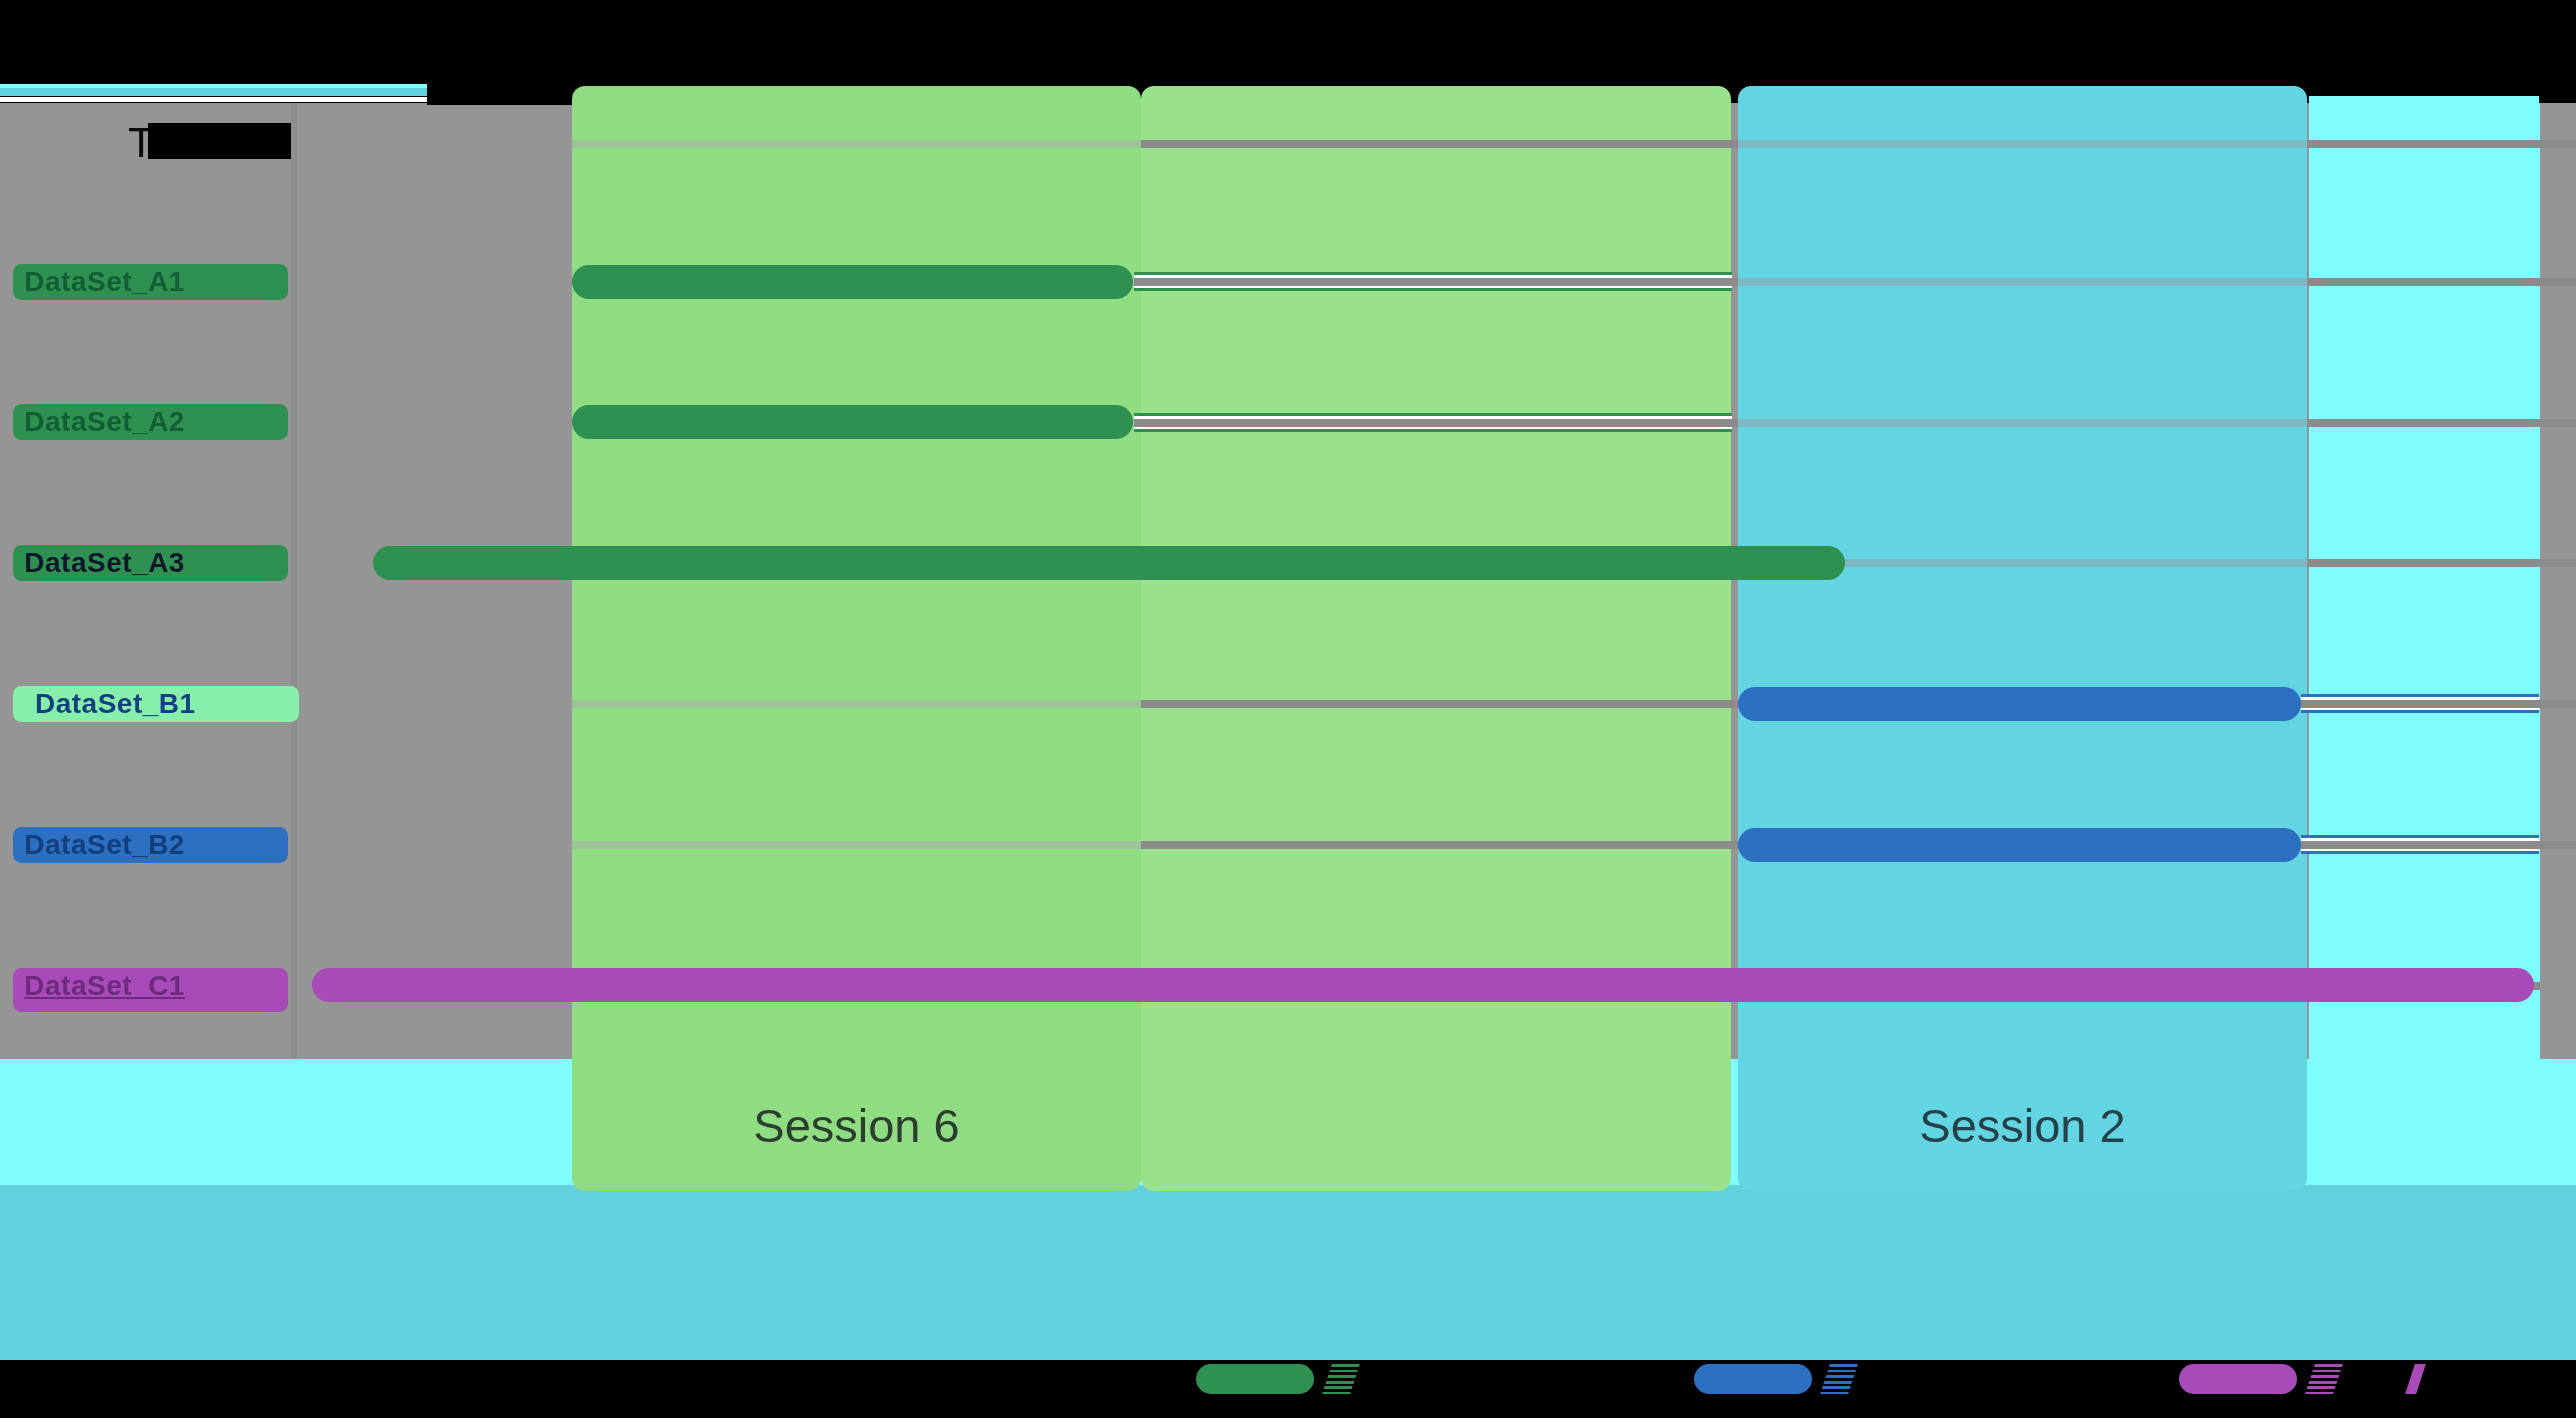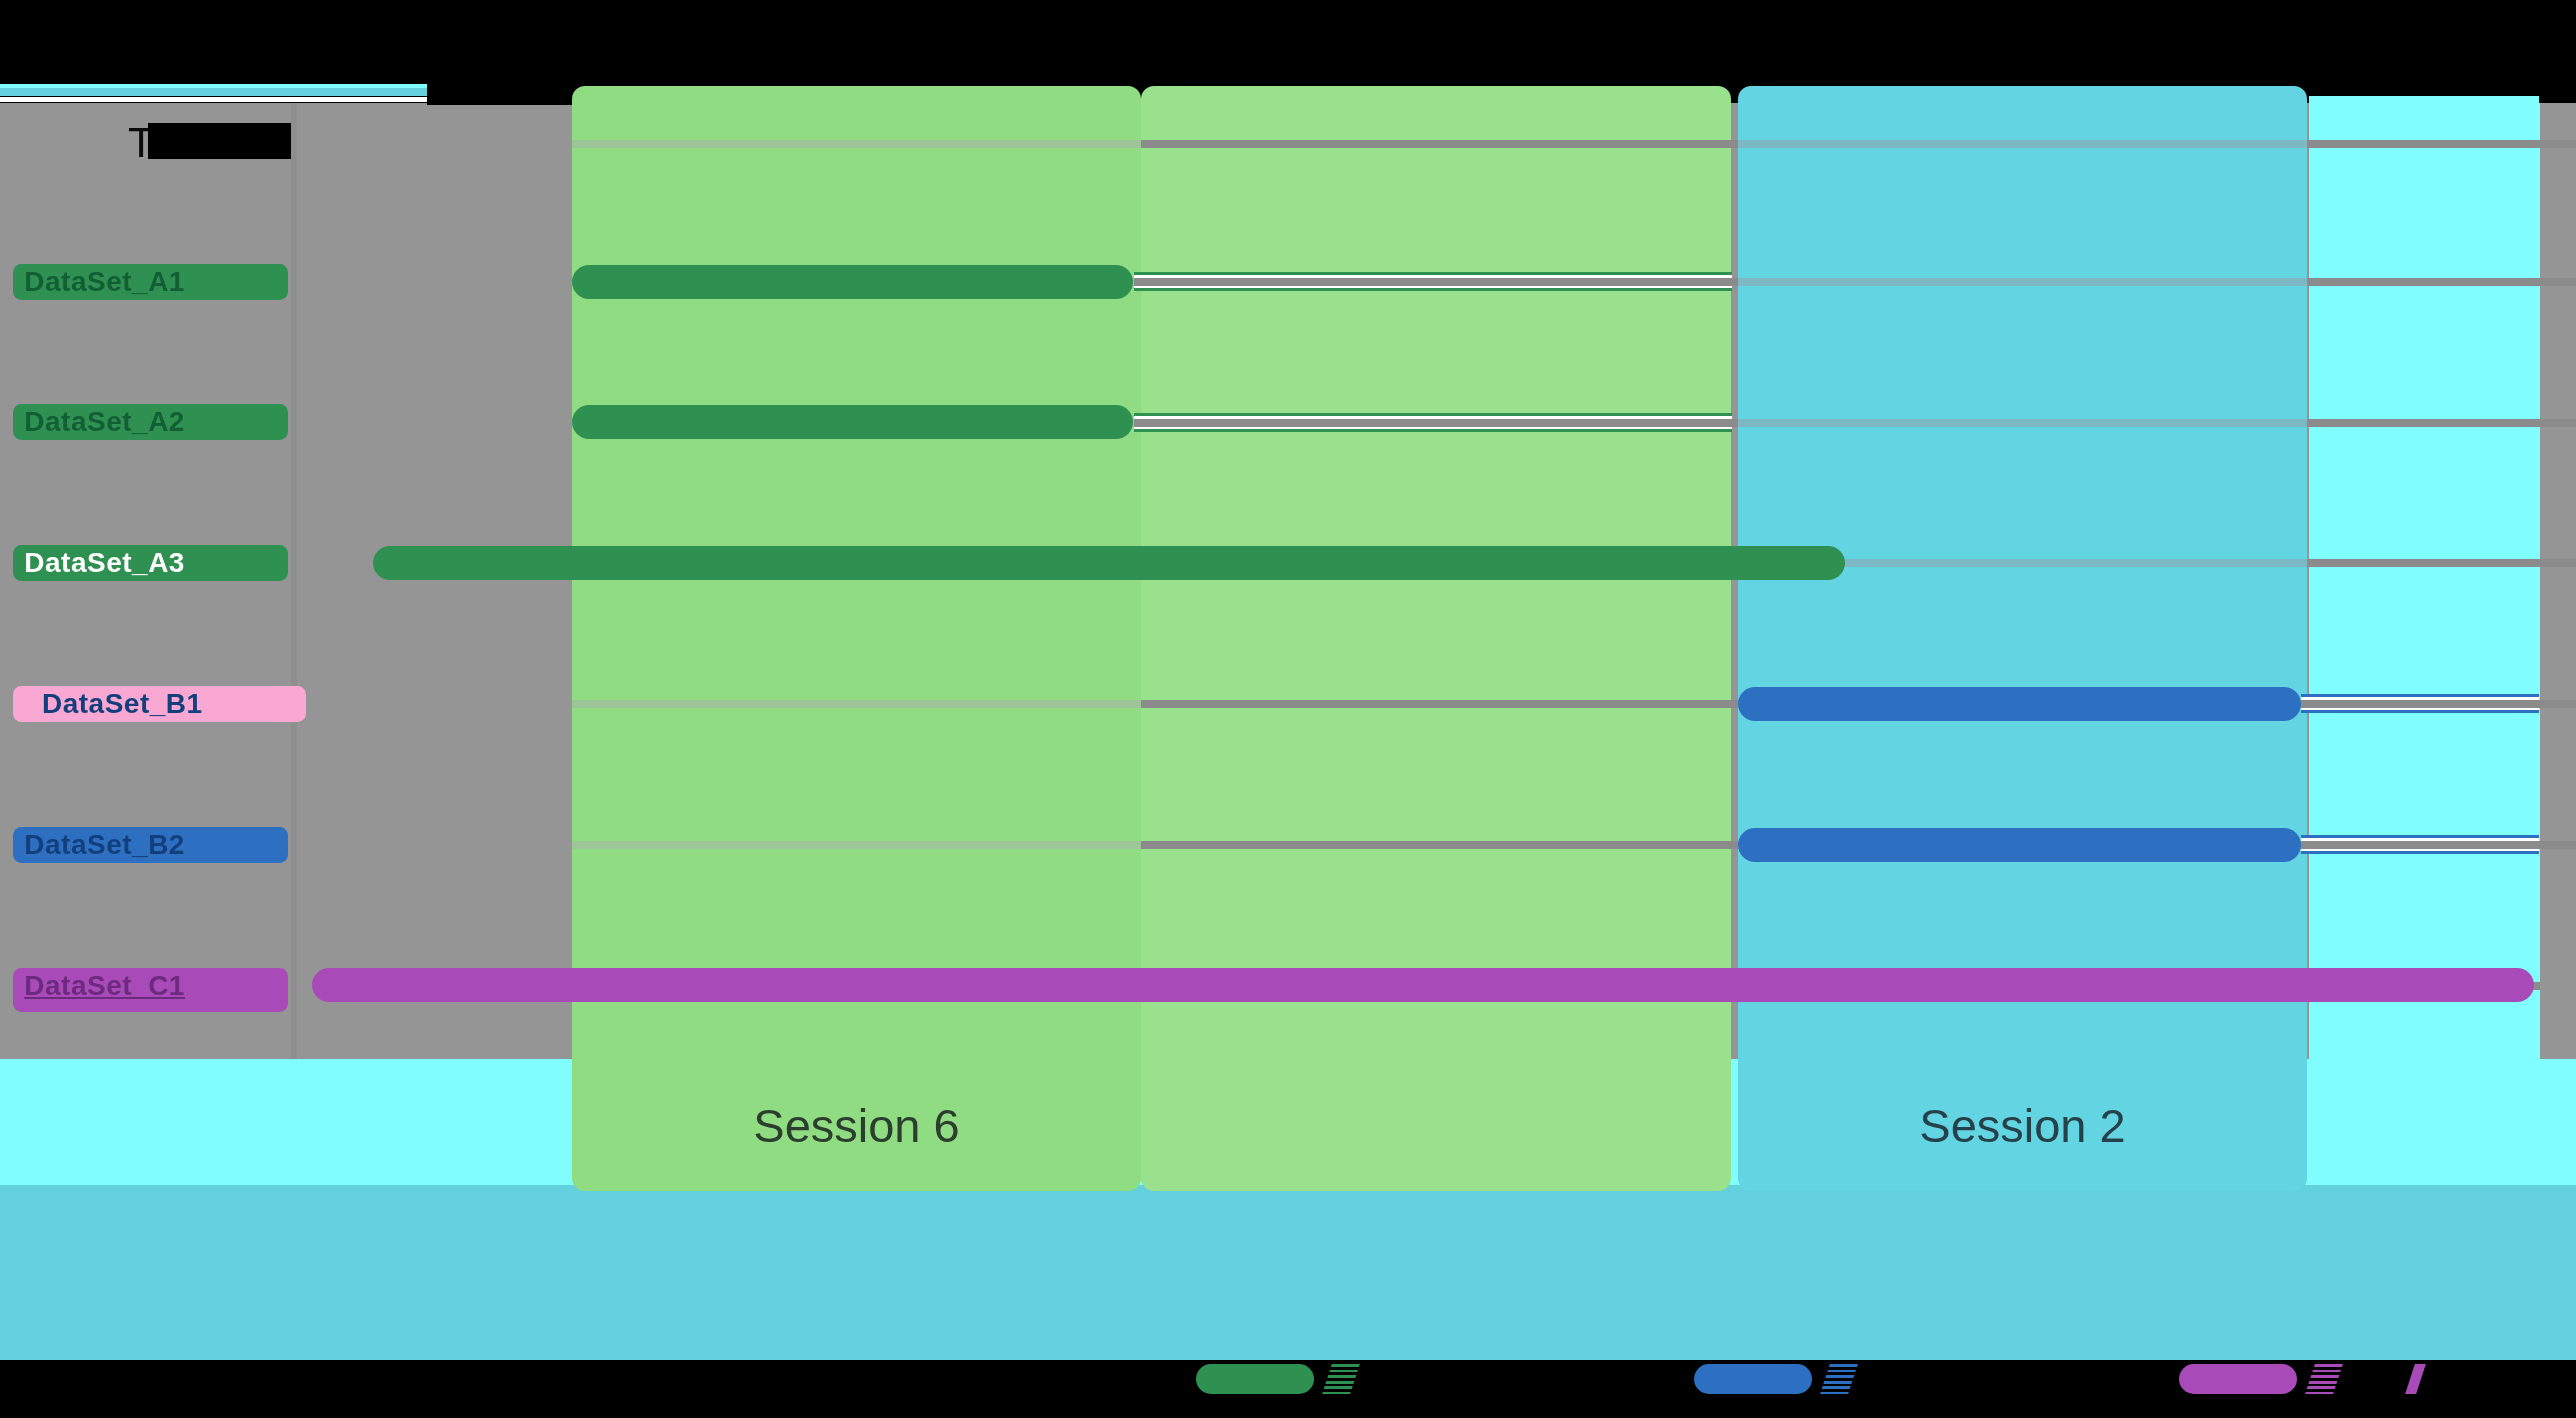--- a/index.html
+++ b/index.html
@@ -81,22 +81,22 @@
       <div class="abs" style="left: 2301px; top: 838px; width: 238px; height: 13px; background: rgb(255, 255, 255);"></div>
       <div class="abs" style="left: 2301px; top: 841px; width: 238px; height: 8.4px; background: rgb(139, 139, 139);"></div>
       <div class="abs bar" style="left: 572px; top: 265px; width: 561px; height: 34px; background: rgb(46, 145, 82);"></div>
       <div class="abs bar" style="left: 572px; top: 405px; width: 561px; height: 34px; background: rgb(46, 145, 82);"></div>
       <div class="abs bar" style="left: 373px; top: 546px; width: 1472px; height: 34px; background: rgb(46, 145, 82);"></div>
       <div class="abs bar" style="left: 1738px; top: 687px; width: 563px; height: 34px; background: rgb(45, 112, 193);"></div>
       <div class="abs bar" style="left: 1738px; top: 828px; width: 563px; height: 34px; background: rgb(45, 112, 193);"></div>
       <div class="abs bar" style="left: 312px; top: 968px; width: 2222px; height: 34px; background: rgb(168, 75, 184);"></div>
       <div class="abs pill" style="left: 13px; top: 264px; width: 264px; height: 36px; background: rgb(46, 145, 82); color: rgb(19, 95, 53); font-size: 28px; line-height: 36px; padding-left: 11.3px;">DataSet_A1</div>
       <div class="abs pill" style="left: 13px; top: 404px; width: 264px; height: 36px; background: rgb(46, 145, 82); color: rgb(19, 95, 53); font-size: 28px; line-height: 36px; padding-left: 11.3px;">DataSet_A2</div>
-      <div class="abs pill" style="left: 13px; top: 545px; width: 264px; height: 36px; background: rgb(46, 145, 82); color: #ffffff; font-size: 28px; line-height: 36px; padding-left: 11.3px;">DataSet_A3</div>
-      <div class="abs pill" style="left: 13px; top: 686px; width: 264px; height: 36px; background: #f9a8d4; color: rgb(20, 63, 125); font-size: 28px; line-height: 36px; padding-left: 29px;">DataSet_B1</div>
+      <div class="abs pill" style="left: 13px; top: 545px; width: 264px; height: 36px; background: rgb(46, 145, 82); color: #0f172a; font-size: 28px; line-height: 36px; padding-left: 11.3px;">DataSet_A3</div>
+      <div class="abs pill" style="left: 13px; top: 686px; width: 264px; height: 36px; background: #86efac; color: rgb(20, 63, 125); font-size: 28px; line-height: 36px; padding-left: 22px;">DataSet_B1</div>
       <div class="abs pill" style="left: 13px; top: 827px; width: 264px; height: 36px; background: rgb(45, 112, 193); color: rgb(20, 63, 125); font-size: 28px; line-height: 36px; padding-left: 11.3px;">DataSet_B2</div>
       <div class="abs pill" style="left: 13px; top: 968px; width: 264px; height: 44px; background: rgb(168, 75, 184); color: rgb(109, 42, 126); font-size: 28px; line-height: 36px; padding-left: 11.3px; text-decoration: underline;">DataSet_C1</div>
       <div class="abs" style="left: 1196px; top: 1364px; width: 118px; height: 30px; background: rgb(46, 145, 82); border-radius: 15px;"></div>
       <div class="abs legend-slash" style="left: 1327px; top: 1364px; width: 28px; height: 30px; background: repeating-linear-gradient(rgb(46, 145, 82) 0px, rgb(46, 145, 82) 2.8px, rgb(0, 0, 0) 2.8px, rgb(0, 0, 0) 5.6px);"></div>
       <div class="abs" style="left: 1694px; top: 1364px; width: 118px; height: 30px; background: rgb(45, 112, 193); border-radius: 15px;"></div>
       <div class="abs legend-slash" style="left: 1825px; top: 1364px; width: 28px; height: 30px; background: repeating-linear-gradient(rgb(45, 112, 193) 0px, rgb(45, 112, 193) 2.8px, rgb(0, 0, 0) 2.8px, rgb(0, 0, 0) 5.6px);"></div>
       <div class="abs" style="left: 2179px; top: 1364px; width: 118px; height: 30px; background: rgb(168, 75, 184); border-radius: 15px;"></div>
       <div class="abs legend-slash" style="left: 2310px; top: 1364px; width: 28px; height: 30px; background: repeating-linear-gradient(rgb(168, 75, 184) 0px, rgb(168, 75, 184) 2.8px, rgb(0, 0, 0) 2.8px, rgb(0, 0, 0) 5.6px);"></div>
       <div class="abs legend-slash" style="left: 2410px; top: 1364px; width: 11.3px; height: 30px; background: rgb(168, 75, 184);"></div>
     </div>

